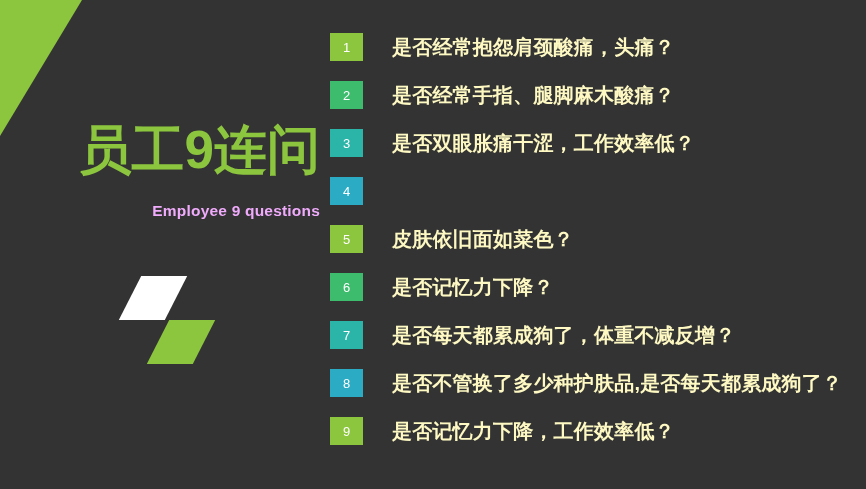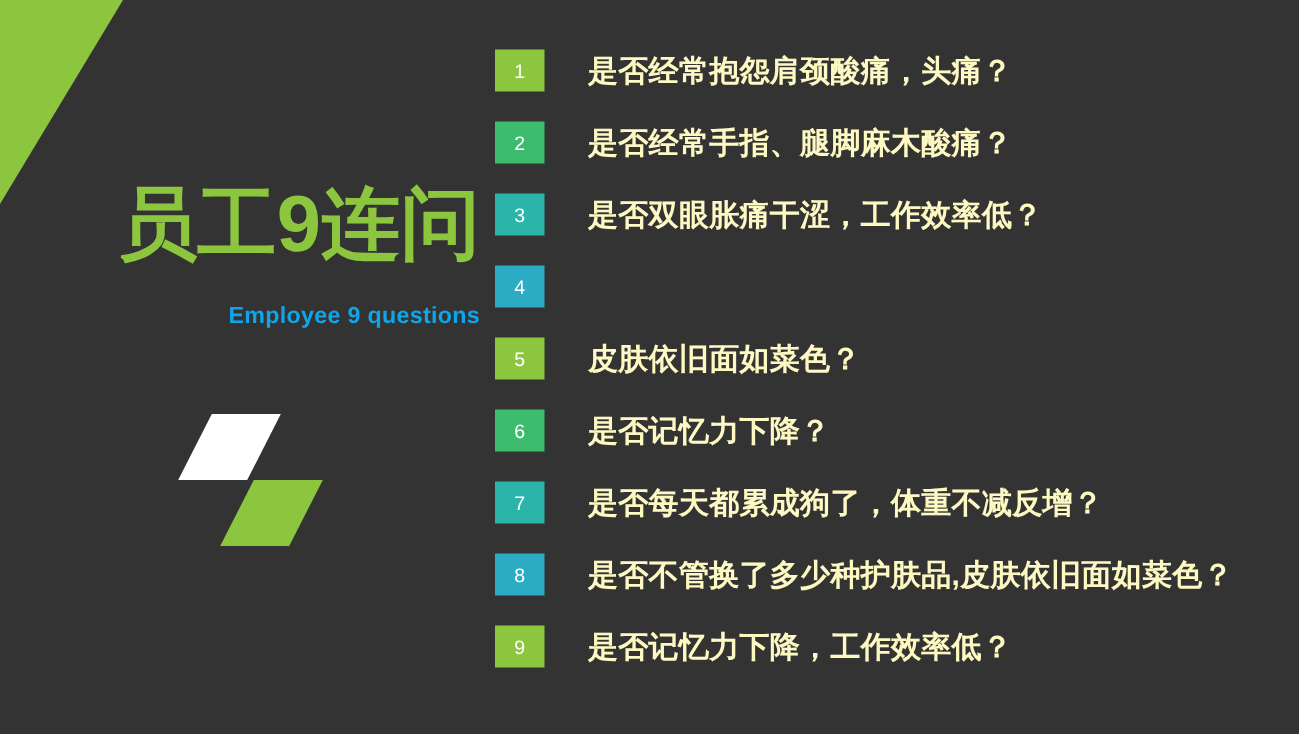--- a/index.html
+++ b/index.html
@@ -114,21 +114,21 @@
 </style>
 </head>
 <body>
 
 <div id="slide" style="background: rgb(51, 51, 51);">
 
   <div class="corner-wedge" style="background: rgb(140, 198, 62);"></div>
 
   <div class="title-block">
     <div class="main-title" style="color: rgb(140, 198, 62);">员工9连问</div>
-    <div class="sub-title" style="color: #0ea5e9;">Employee 9 questions</div>
+    <div class="sub-title" style="color: #f0abfc;">Employee 9 questions</div>
   </div>
 
   <div class="logo">
     <div class="logo-shape white" style="background: rgb(255, 255, 255);"></div>
     <div class="logo-shape green" style="background: rgb(140, 198, 62);"></div>
   </div>
 
   <div class="q-list">
 
     <div class="q-row">
@@ -160,21 +160,21 @@
       <div class="q-text">是否记忆力下降？</div>
     </div>
 
     <div class="q-row">
       <div class="q-badge" style="background: rgb(43, 181, 168);">7</div>
       <div class="q-text">是否每天都累成狗了，体重不减反增？</div>
     </div>
 
     <div class="q-row">
       <div class="q-badge" style="background: rgb(43, 172, 196);">8</div>
-      <div class="q-text">是否不管换了多少种护肤品,皮肤依旧面如菜色？</div>
+      <div class="q-text">是否不管换了多少种护肤品,是否每天都累成狗了？</div>
     </div>
 
     <div class="q-row">
       <div class="q-badge" style="background: rgb(140, 198, 62);">9</div>
       <div class="q-text">是否记忆力下降，工作效率低？</div>
     </div>
 
   </div>
 </div>
 

